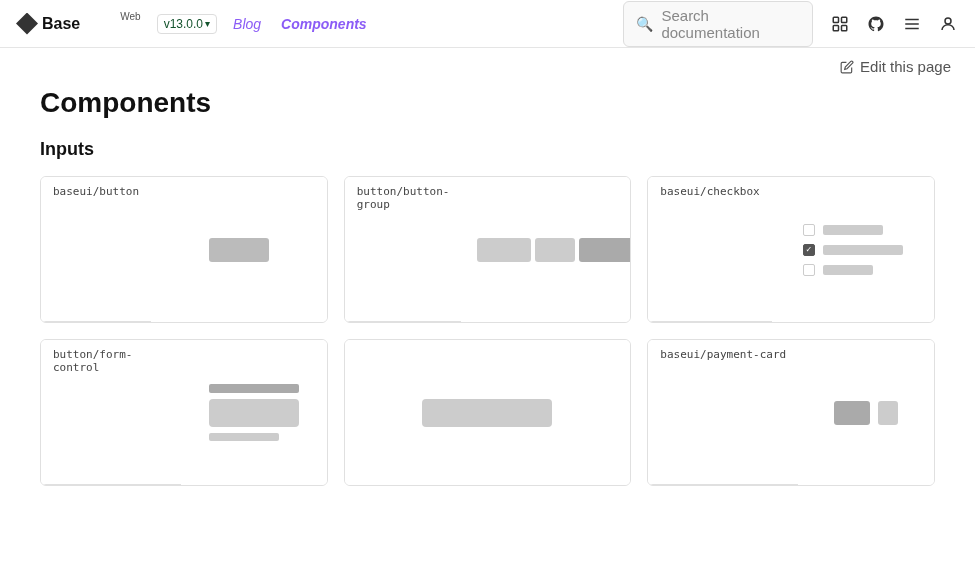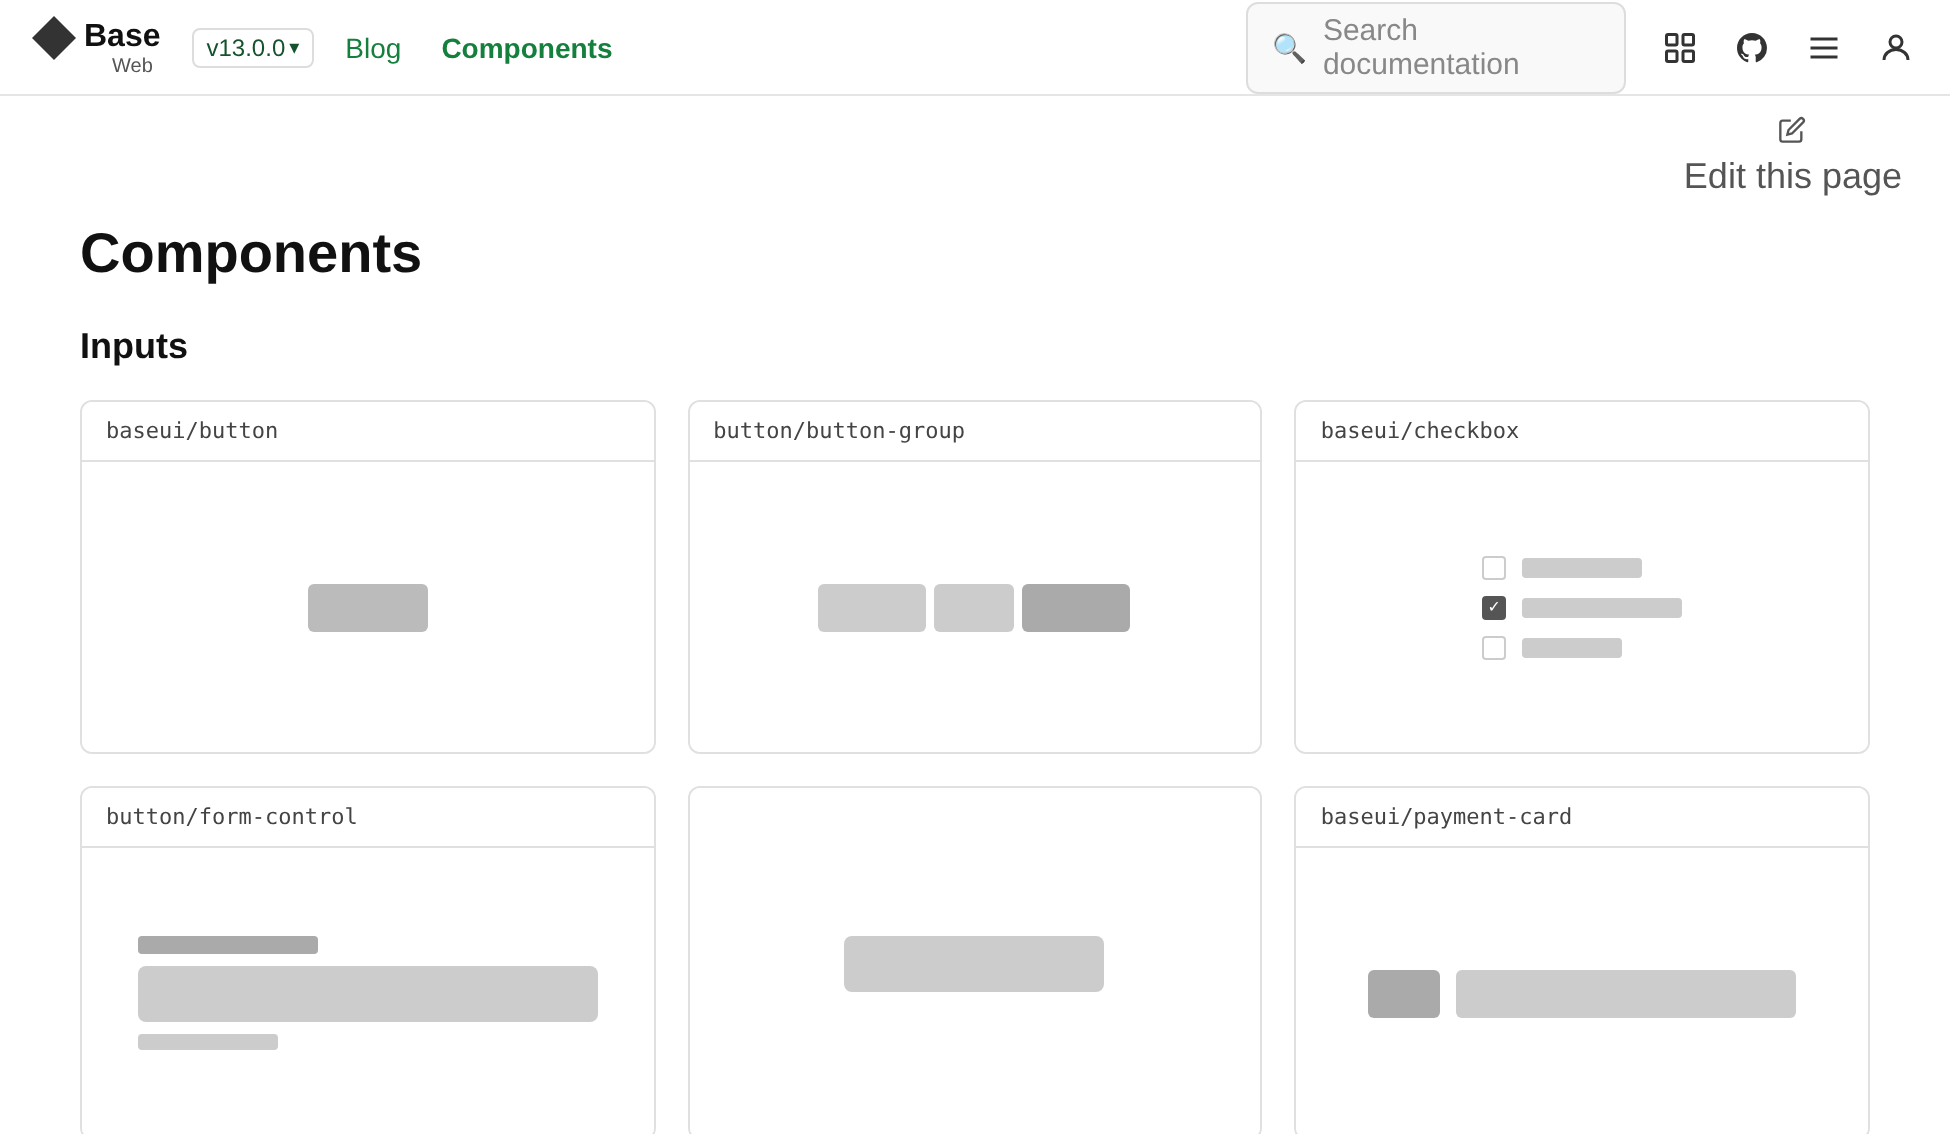--- a/index.html
+++ b/index.html
@@ -3,54 +3,54 @@
   <meta charset="utf-8">
   <style>
     * { box-sizing: border-box; margin: 0; padding: 0; }
     body { font-family: -apple-system, BlinkMacSystemFont, 'Segoe UI', sans-serif; background: #fff; color: #111; font-size: 14px; }
 
     
     nav {
       display: flex; align-items: center; height: 48px;
       border-bottom: 1px solid #e5e5e5; padding: 0 16px; gap: 16px;
     }
-    .nav-logo { display: flex; flex-direction: column; align-items: center; text-decoration: none; color: #111; }
+    .nav-logo { display: flex; flex-direction: row; align-items: center; text-decoration: none; color: #111; }
     .nav-logo-top { display: flex; align-items: center; gap: 4px; font-weight: 700; font-size: 16px; }
     .nav-logo-sub { font-size: 10px; color: #555; align-self: flex-start; margin-left: 40px; margin-top: -2px; }
     .nav-version { display: flex; align-items: center; gap: 2px; font-size: 12px; color: #14532d; border: 1px solid #ddd; border-radius: 4px; padding: 2px 6px; cursor: pointer; }
     .nav-links { display: flex; gap: 20px; margin-right: auto; }
-    .nav-link { text-decoration: none; color: #15803d; font-size: 14px; cursor: pointer; }
+    .nav-link { text-decoration: none; color: #8b5cf6; font-size: 14px; cursor: pointer; font-style: italic; }
     .nav-link.active { font-weight: 600; }
     .nav-search {
       display: flex; align-items: center; gap: 8px;
       border: 1px solid #ddd; border-radius: 6px; padding: 5px 12px;
       width: 190px; background: #f9f9f9; cursor: text;
     }
     .nav-search-icon { color: #888; font-size: 14px; }
     .nav-search-text { color: #888; font-size: 15px; flex: 1; }
     .nav-icons { display: flex; align-items: center; gap: 14px; }
     .nav-icon { width: 22px; height: 22px; cursor: pointer; display: flex; align-items: center; justify-content: center; color: #333; }
 
     
     .page-header {
       display: flex; justify-content: flex-end; align-items: center;
       padding: 10px 24px 4px;
     }
-    .edit-link { display: flex; align-items: center; gap: 6px; color: #555; font-size: 18px; cursor: pointer; text-decoration: none; flex-direction: column; }
+    .edit-link { display: flex; align-items: center; gap: 6px; color: #555; font-size: 15px; cursor: pointer; text-decoration: none; }
 
     
     .content { padding: 8px 40px 40px; max-width: 975px; }
     .page-title { font-size: 28px; font-weight: 700; margin-bottom: 20px; }
     .section-title { font-size: 18px; font-weight: 600; margin-bottom: 16px; }
 
     
     .components-grid { display: grid; grid-template-columns: repeat(3, 1fr); gap: 16px; }
     .component-card {
       border: 1px solid #e0e0e0; border-radius: 6px; overflow: hidden;
-      display: flex; flex-direction: column;
+      display: flex; flex-direction: row;
     }
     .component-name {
       padding: 8px 12px; font-size: 11px; font-family: monospace;
       color: #444; border-bottom: 1px solid #e0e0e0; background: #fff;
     }
     .component-preview {
       flex: 1; min-height: 145px; background: #fff;
       display: flex; align-items: center; justify-content: center;
       padding: 16px;
     }

